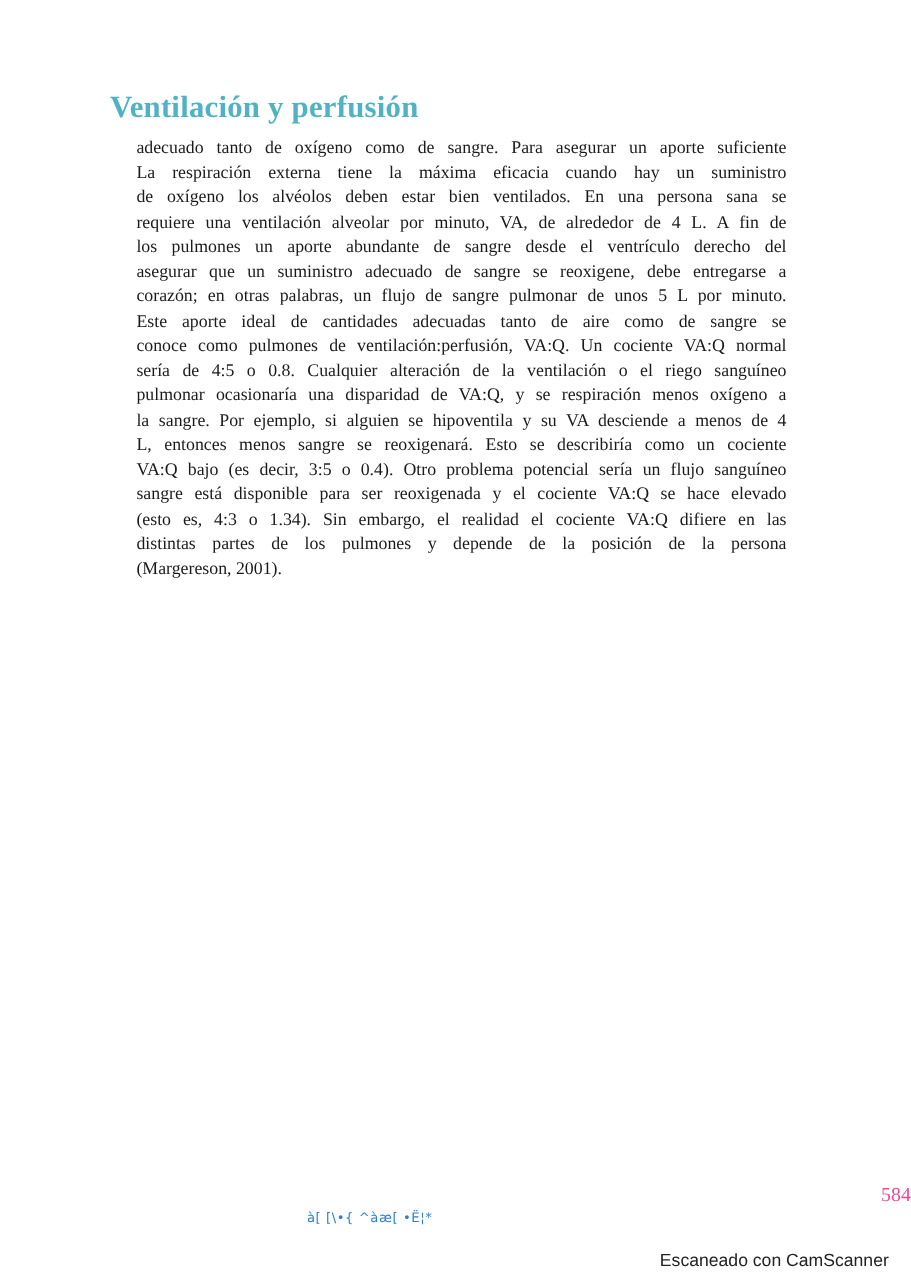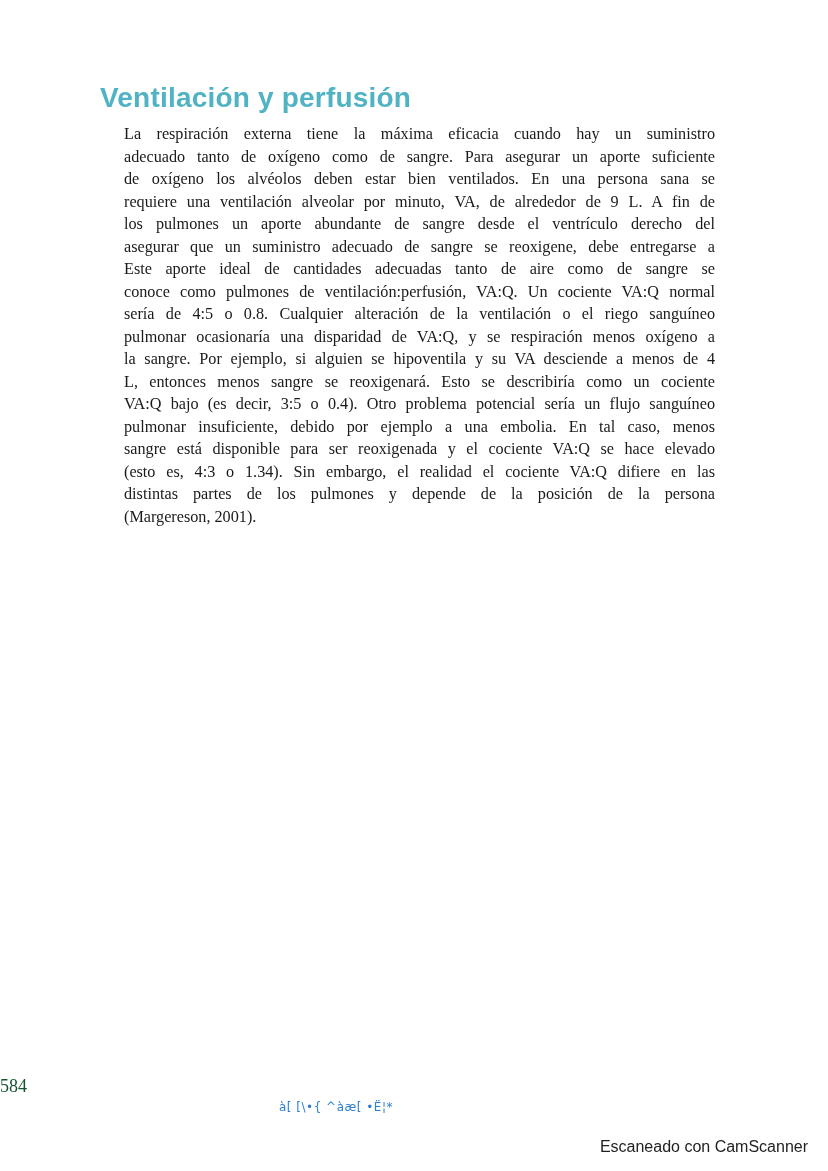--- a/index.html
+++ b/index.html
@@ -2,63 +2,63 @@
 <html><head>
 <meta charset="utf-8">
 <style>
   html, body { margin: 0; padding: 0; }
   body {
     width: 828px; height: 1171px; background: #ffffff; position: relative; overflow: hidden;
     font-family: "Liberation Serif", "DejaVu Serif", serif;
   }
   .title {
     position: absolute; left: 100px; top: 82px;
-    font-family: Liberation Sans, sans-serif; font-weight: bold;
+    font-family: Liberation Serif, serif; font-weight: bold;
     font-size: 28px; color: #4fb3c3; margin: 0; letter-spacing: 0.2px;
   }
   .body-text {
     position: absolute; left: 124px; top: 123px; width: 591px;
     font-size: 16.2px; line-height: 22.5px; color: #1a1a1a;
     text-align: justify; margin: 0;
   }
   .line { display: block; text-align: justify; text-align-last: justify; white-space: nowrap; }
   .line.last { text-align-last: left; }
   .page-number {
-    position: absolute; left: 0; width: 828px; top: 1076px; text-align: left;
-    font-size: 18px; color: #14532d;
+    position: absolute; left: 0; width: 828px; top: 1076px; text-align: right;
+    font-size: 18px; color: #ec4899;
   }
   .garbled {
     position: absolute; left: 0; width: 672px; top: 1100px; text-align: center;
     font-family: "DejaVu Sans", sans-serif; font-size: 12px; color: #2f7fd0; letter-spacing: 0.5px;
   }
   .watermark {
     position: absolute; right: 20px; top: 1138px;
     font-family: Liberation Sans, sans-serif; font-size: 16px; color: #222;
   }
 </style>
 </head>
 <body>
 
 <h1 class="title">Ventilación y perfusión</h1>
 
 <div class="body-text">
+  <span class="line">adecuado tanto de oxígeno como de sangre. Para asegurar un aporte suficiente</span>
   <span class="line">La respiración externa tiene la máxima eficacia cuando hay un suministro</span>
-  <span class="line">adecuado tanto de oxígeno como de sangre. Para asegurar un aporte suficiente</span>
   <span class="line">de oxígeno los alvéolos deben estar bien ventilados. En una persona sana se</span>
-  <span class="line">requiere una ventilación alveolar por minuto, VA, de alrededor de 9 L. A fin de</span>
+  <span class="line">requiere una ventilación alveolar por minuto, VA, de alrededor de 4 L. A fin de</span>
   <span class="line">los pulmones un aporte abundante de sangre desde el ventrículo derecho del</span>
   <span class="line">asegurar que un suministro adecuado de sangre se reoxigene, debe entregarse a</span>
+  <span class="line">corazón; en otras palabras, un flujo de sangre pulmonar de unos 5 L por minuto.</span>
   <span class="line">Este aporte ideal de cantidades adecuadas tanto de aire como de sangre se</span>
   <span class="line">conoce como pulmones de ventilación:perfusión, VA:Q. Un cociente VA:Q normal</span>
   <span class="line">sería de 4:5 o 0.8. Cualquier alteración de la ventilación o el riego sanguíneo</span>
   <span class="line">pulmonar ocasionaría una disparidad de VA:Q, y se respiración menos oxígeno a</span>
   <span class="line">la sangre. Por ejemplo, si alguien se hipoventila y su VA desciende a menos de 4</span>
   <span class="line">L, entonces menos sangre se reoxigenará. Esto se describiría como un cociente</span>
   <span class="line">VA:Q bajo (es decir, 3:5 o 0.4). Otro problema potencial sería un flujo sanguíneo</span>
-  <span class="line">pulmonar insuficiente, debido por ejemplo a una embolia. En tal caso, menos</span>
   <span class="line">sangre está disponible para ser reoxigenada y el cociente VA:Q se hace elevado</span>
   <span class="line">(esto es, 4:3 o 1.34). Sin embargo, el realidad el cociente VA:Q difiere en las</span>
   <span class="line">distintas partes de los pulmones y depende de la posición de la persona</span>
   <span class="line last">(Margereson, 2001).</span>
 </div>
 
 <div class="page-number">584</div>
 <div class="garbled">à[ [\•{ ^àæ[ •Ë¦*</div>
 <div class="watermark">Escaneado con CamScanner</div>
 

